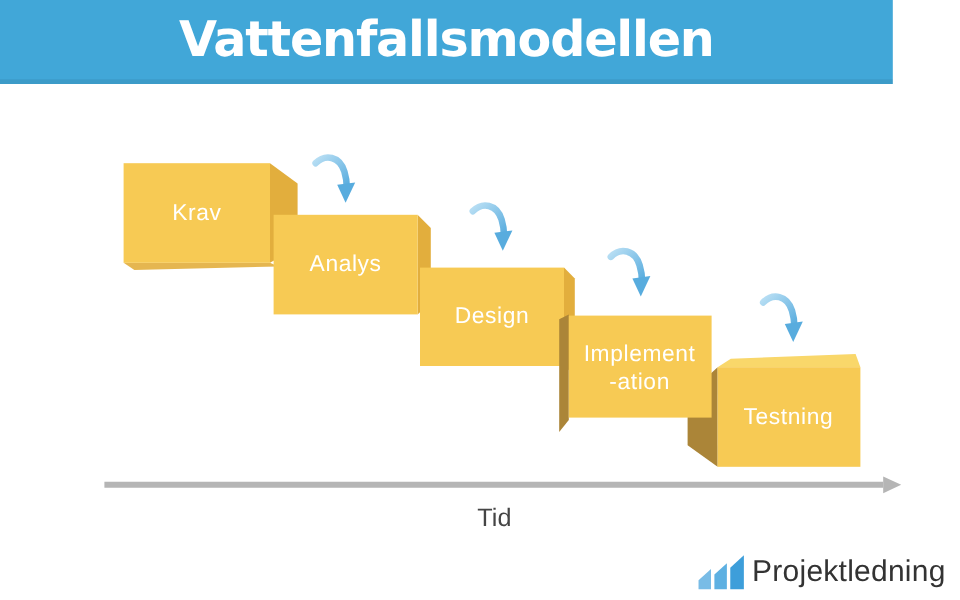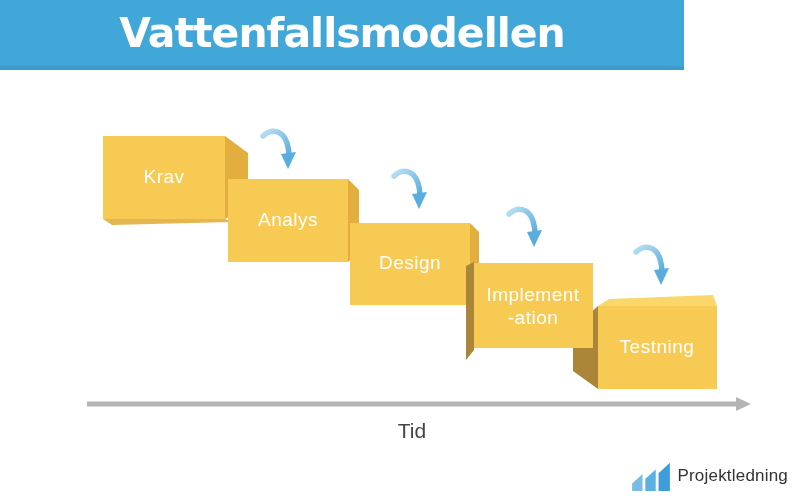--- a/index.html
+++ b/index.html
@@ -1,37 +1,37 @@
 <!DOCTYPE html>
 <html style="--header-bg: #41a7d8; --box-front: #f7ca54; --box-side: #e2ae3d; --box-side-dark: #ab8538; --box-top: #f9d76a; --arrow-blue: #58acde; --timeline-gray: #b5b5b5; --logo-text: #333333; --logo-blue-1: #79bce6; --logo-blue-2: #5db0e2; --logo-blue-3: #3d9eda;"><head>
 <meta charset="utf-8">
 <style>
   html,body{margin:0;padding:0;background:#fff;}
   .page{position:relative;width:800px;height:500px;background:#fff;overflow:hidden;
         font-family:"Liberation Sans",sans-serif;}
-  .header{position:absolute;top:0;left:0;width:684px;height:70px;box-sizing:border-box;
+  .header{position:absolute;top:0;left:0;width:744px;height:70px;box-sizing:border-box;
           background:var(--header-bg,#41a7d8);border-bottom:4px solid rgba(0,0,0,0.07);
           display:flex;align-items:center;justify-content:center;}
   .title{margin:0;color:#ffffff;font-family:"DejaVu Sans",sans-serif;
          font-size:41px;font-weight:800;letter-spacing:-1px;}
   .diagram{position:absolute;top:0;left:0;}
   .box-front{fill:var(--box-front,#f7ca54);}
   .box-side{fill:var(--box-side,#e2ae3d);}
   .box-side-dark{fill:var(--box-side-dark,#ab8538);}
   .box-top{fill:var(--box-top,#f9d76a);}
   .box-shadow{fill:var(--box-side,#e2ae3d);opacity:.9;}
   .box-label{fill:#ffffff;font-size:19px;letter-spacing:.5px;
              font-family:"Liberation Sans",sans-serif;}
   .swoosh-tail{fill:none;stroke:url(#arrowGrad);stroke-width:5.5;stroke-linecap:round;}
   .swoosh-head{fill:var(--arrow-blue,#58acde);}
   .timeline-line{stroke:var(--timeline-gray,#b5b5b5);stroke-width:5;}
   .timeline-head{fill:var(--timeline-gray,#b5b5b5);}
   .timeline-label{fill:#454545;font-size:21px;font-family:"Liberation Sans",sans-serif;}
   .logo{position:absolute;right:12px;bottom:7px;display:flex;align-items:center;gap:6px;}
-  .logo-text{font-size:17px;color:var(--logo-text,#333333);letter-spacing:.2px;}
+  .logo-text{font-size:25px;color:var(--logo-text,#333333);letter-spacing:.2px;}
 </style>
 </head>
 <body>
 
 <div class="page">
 
   <div class="header">
     <h1 class="title">Vattenfallsmodellen</h1>
   </div>
 

